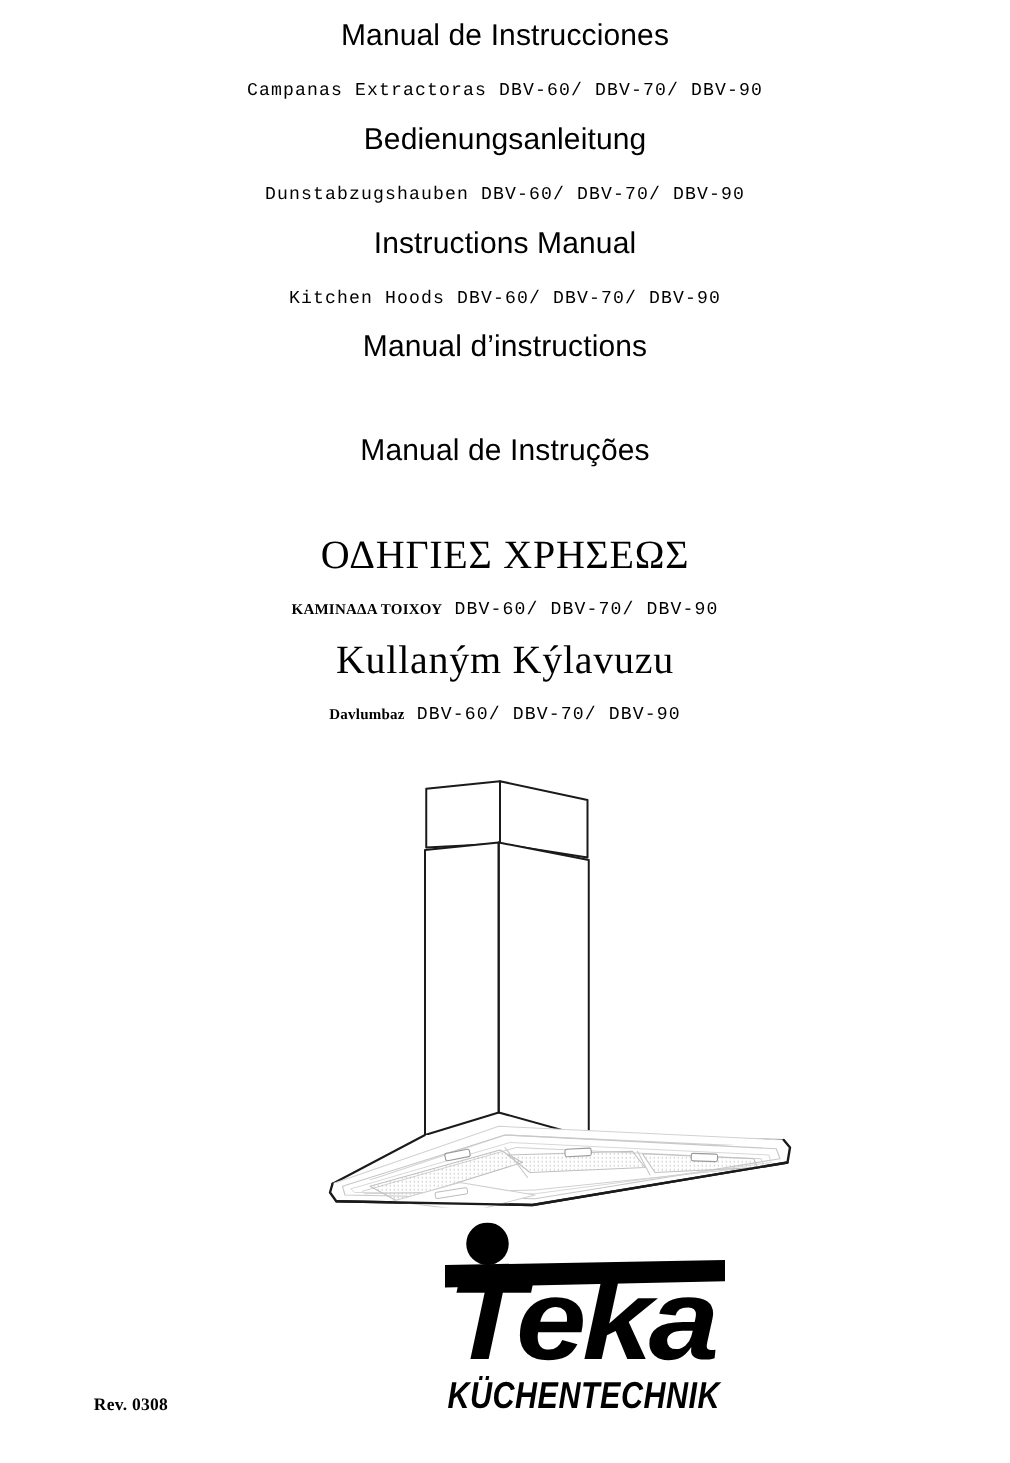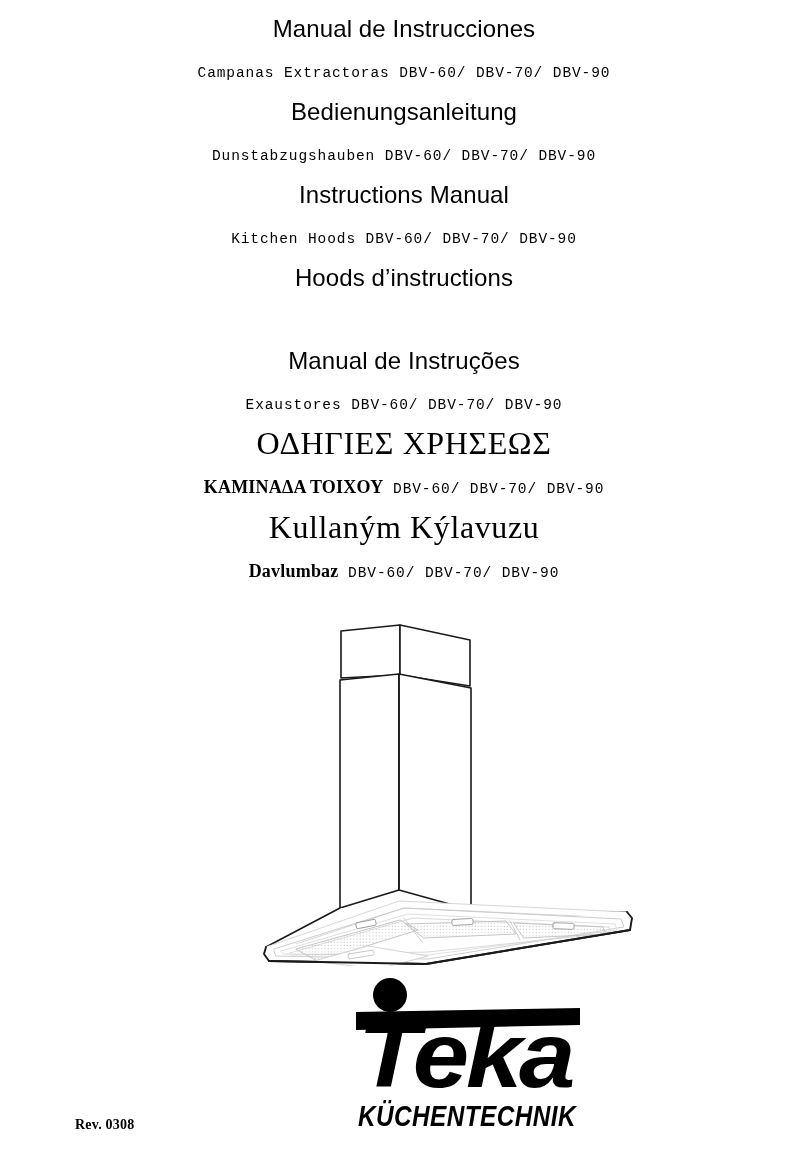--- a/index.html
+++ b/index.html
@@ -64,21 +64,21 @@
   }
 
   .lang-sub .prod {
     font-family: "Liberation Mono", "DejaVu Sans Mono", monospace;
     letter-spacing: 0.9px;
   }
 
   .lang-sub.mixed .lead {
     font-family: "Liberation Serif", serif;
     font-weight: bold;
-    font-size: 18px;
+    font-size: 12px;
     letter-spacing: 0.2px;
   }
 
   
   .illustration {
     position: absolute;
     left: 228px;
     top: 618px;
     width: 420px;
     height: 348px;
@@ -127,26 +127,25 @@
       <div class="lang-title">Bedienungsanleitung</div>
       <div class="lang-sub">Dunstabzugshauben DBV-60/ DBV-70/ DBV-90</div>
     </div>
 
     <div class="lang-block" style="top:178px">
       <div class="lang-title">Instructions Manual</div>
       <div class="lang-sub">Kitchen Hoods DBV-60/ DBV-70/ DBV-90</div>
     </div>
 
     <div class="lang-block" style="top:261px">
-      <div class="lang-title">Hoods d’instructions</div>
+      <div class="lang-title">Manual d’instructions</div>
     </div>
 
     <div class="lang-block" style="top:344px">
       <div class="lang-title">Manual de Instruções</div>
-      <div class="lang-sub">Exaustores DBV-60/ DBV-70/ DBV-90</div>
     </div>
 
     <div class="lang-block" style="top:426px">
       <div class="lang-title serif">ΟΔΗΓΙΕΣ ΧΡΗΣΕΩΣ</div>
       <div class="lang-sub mixed"><span class="lead">ΚΑΜΙΝΑΔΑ ΤΟΙΧΟΥ</span> <span class="prod">DBV-60/ DBV-70/ DBV-90</span></div>
     </div>
 
     <div class="lang-block" style="top:510px">
       <div class="lang-title serif">Kullaným Kýlavuzu</div>
       <div class="lang-sub mixed"><span class="lead">Davlumbaz</span> <span class="prod">DBV-60/ DBV-70/ DBV-90</span></div>

